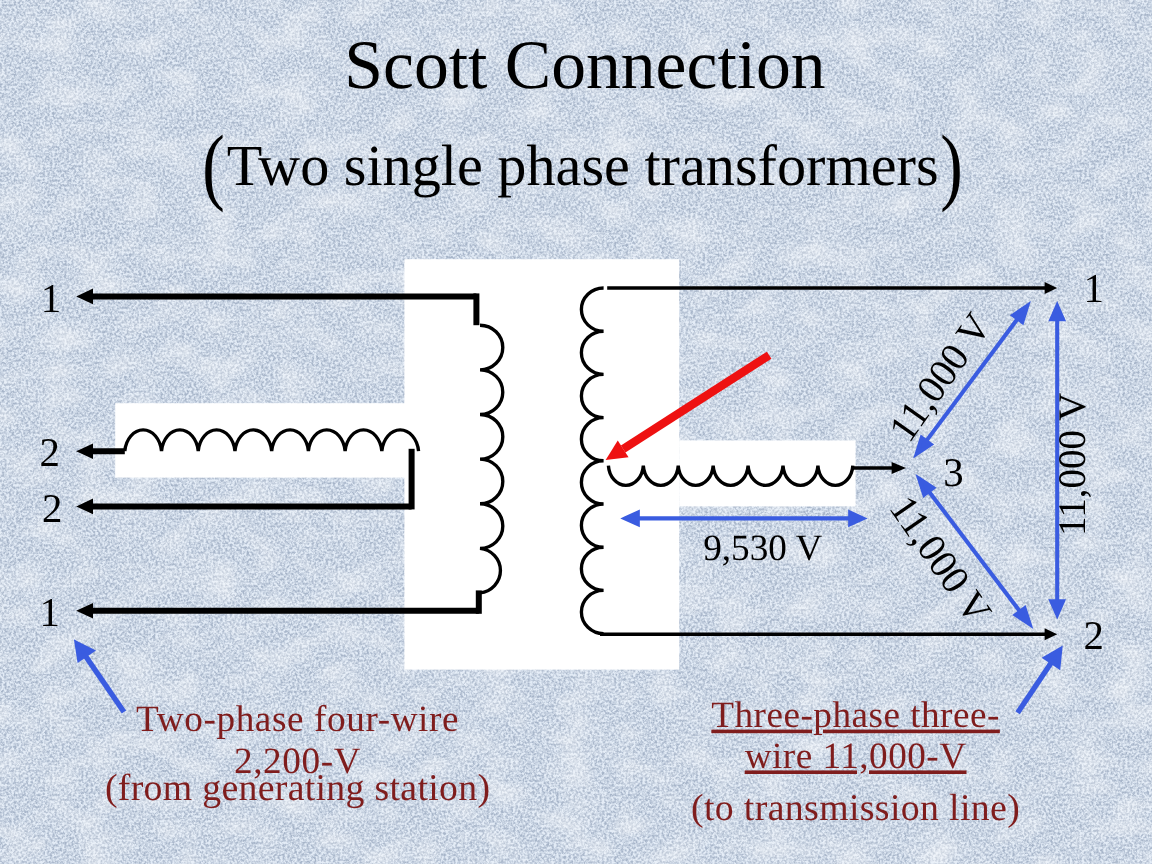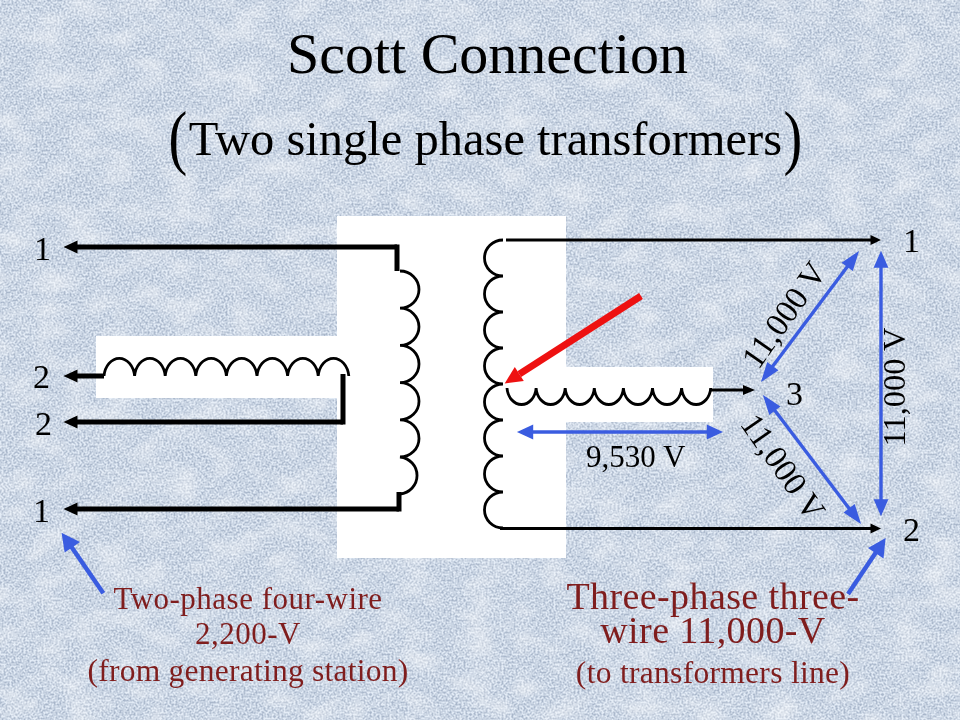--- a/index.html
+++ b/index.html
@@ -114,16 +114,16 @@
 <svg class="abs" width="960" height="220" style="left:0;top:0">
   <g font-family="Liberation Serif, serif" fill="#000">
     <text x="487.5" y="73" text-anchor="middle" font-size="58">Scott Connection</text>
     <text x="485.5" y="154.5" text-anchor="middle" font-size="48.5">Two single phase transformers</text>
     <text font-size="49" transform="translate(168.5,161.3) scale(1.15,1.46)">(</text>
     <text font-size="49" transform="translate(783.5,161.3) scale(1.15,1.46)">)</text>
   </g>
 </svg>
 
 <div class="abs txt" style="left:58px;top:581px;width:380px;font-size:31px;line-height:35px;letter-spacing:0.5px;">Two-phase four-wire<br>2,200-V</div>
-<div class="abs txt" style="left:58px;top:653px;width:380px;font-size:31.5px;line-height:36px;letter-spacing:0.25px;">(from generating station)</div>
+<div class="abs txt" style="left:58px;top:639px;width:380px;font-size:31.5px;line-height:36px;letter-spacing:0.25px;">(from generating station)</div>
 
-<div class="abs txt" style="left:523px;top:579px;width:380px;font-size:38px;line-height:34px;letter-spacing:0.4px;">Three-phase three-<br>wire 11,000-V</div>
-<div class="abs txt" style="left:523px;top:654.5px;width:380px;font-size:31.5px;line-height:36px;letter-spacing:0.3px;">(to transformers line)</div>
+<div class="abs txt" style="left:523px;top:579px;width:380px;font-size:31px;line-height:34px;letter-spacing:0.4px;text-decoration:underline;">Three-phase three-<br>wire 11,000-V</div>
+<div class="abs txt" style="left:523px;top:654.5px;width:380px;font-size:31.5px;line-height:36px;letter-spacing:0.3px;">(to transmission line)</div>
 
 </body></html>

